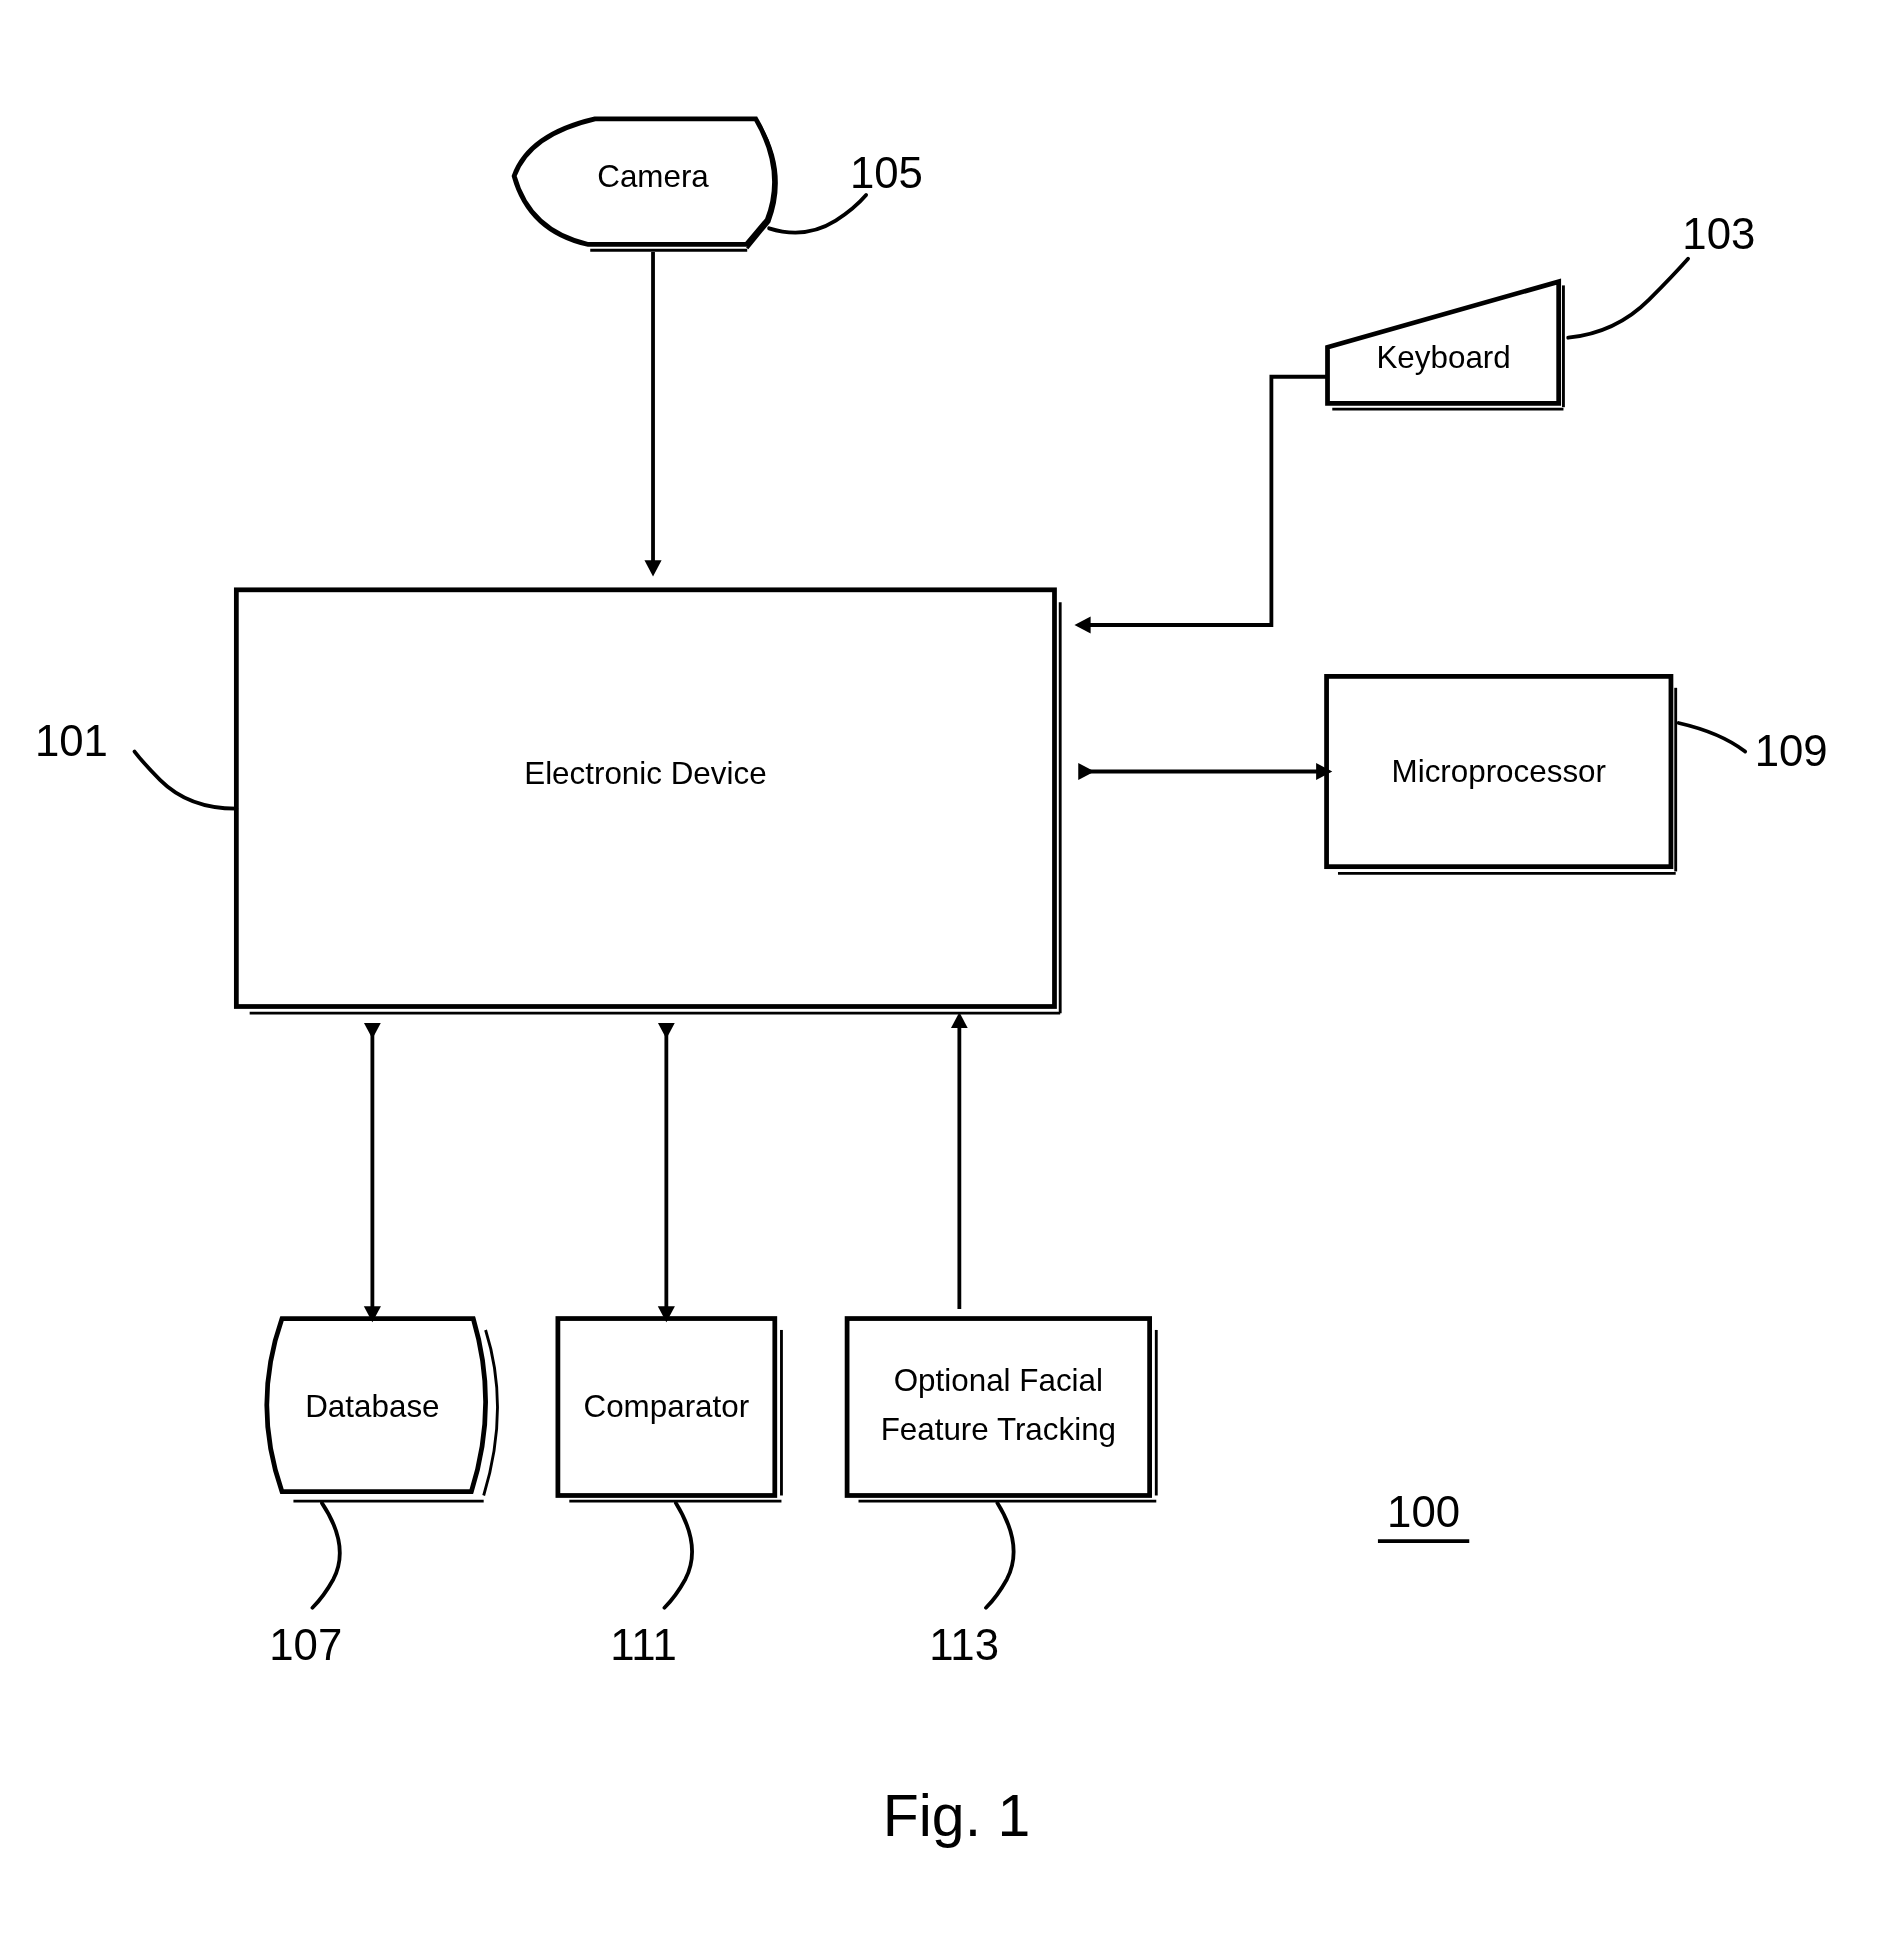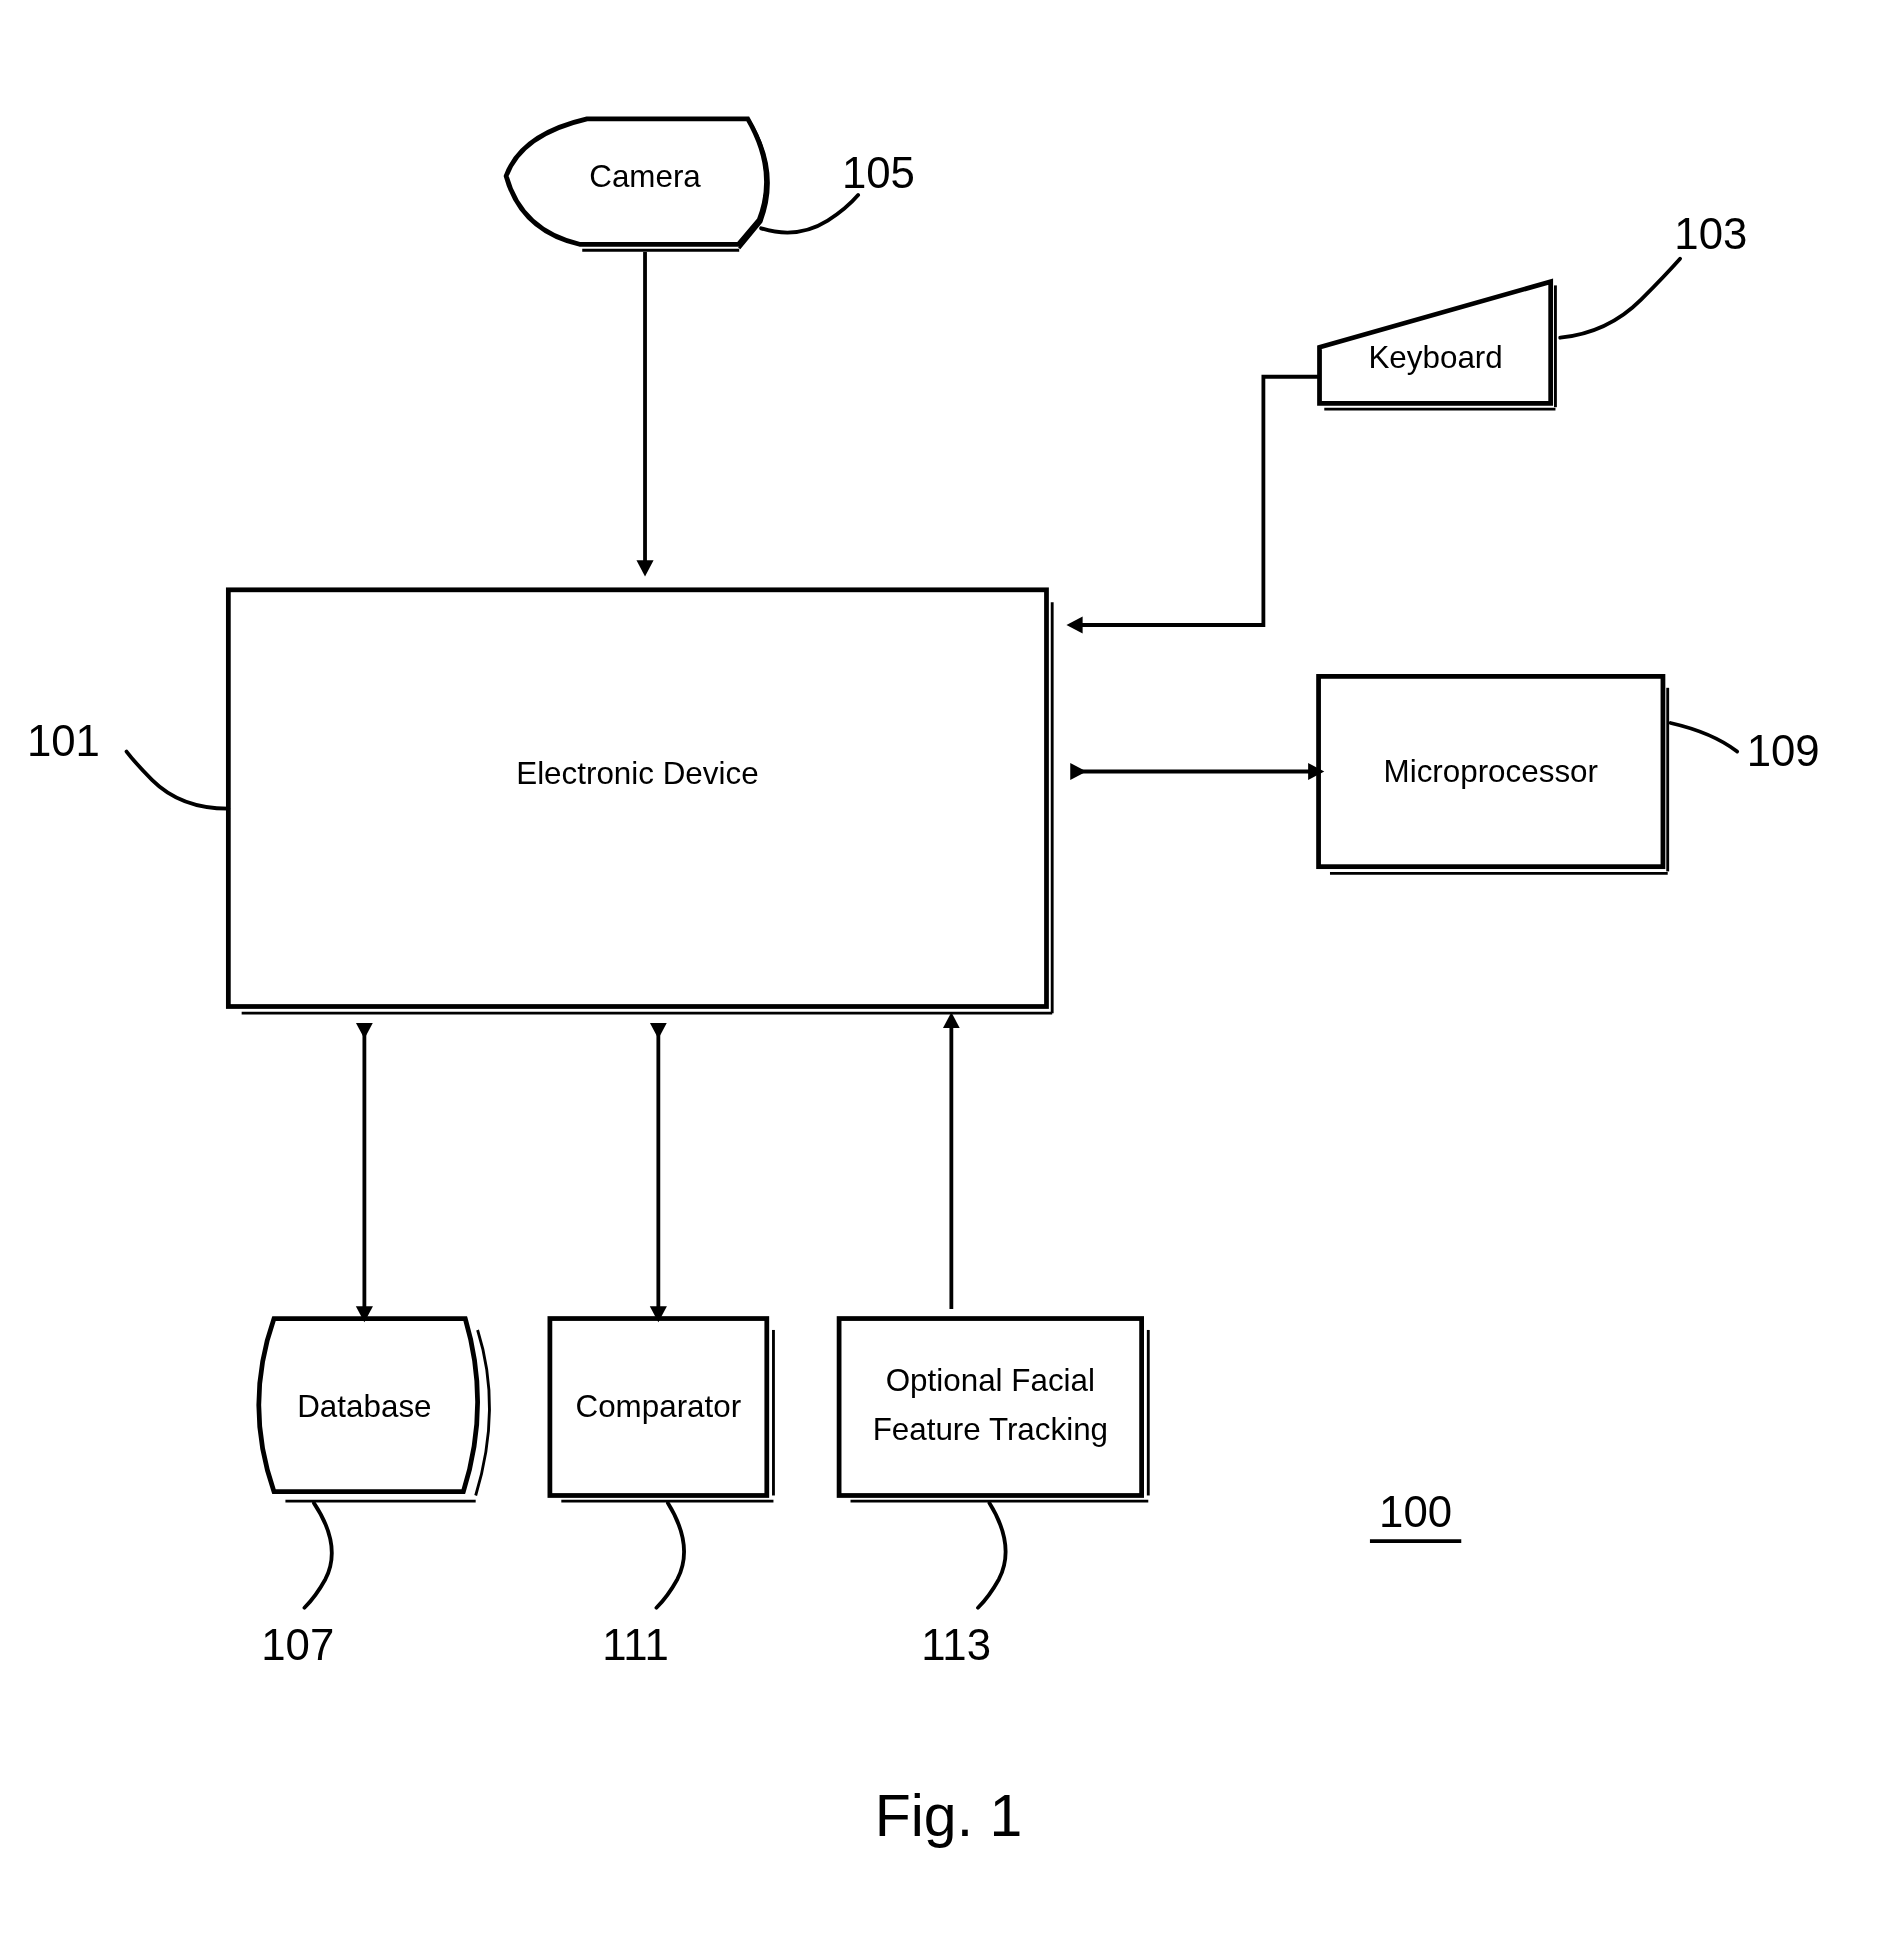--- a/index.html
+++ b/index.html
@@ -12,20 +12,21 @@
     height: 1935px;
     font-family: "Liberation Sans", sans-serif;
     overflow: hidden;
     position: relative;
   }
   #figure-root {
     position: absolute;
     inset: 0;
     width: 1874px;
     height: 1935px;
+    margin-left: 8px;
   }
   svg.diagram {
     display: block;
     width: 1897px;
     height: 1935px;
   }
   .shape-fill   { fill: #ffffff; }
   .shadow       { fill: none; stroke: #000000; stroke-width: 3; }
   .conn         { stroke: #000000; fill: none; stroke-width: 4; }
   .leader       { stroke: #000000; fill: none; stroke-width: 4; stroke-linecap: round; }

